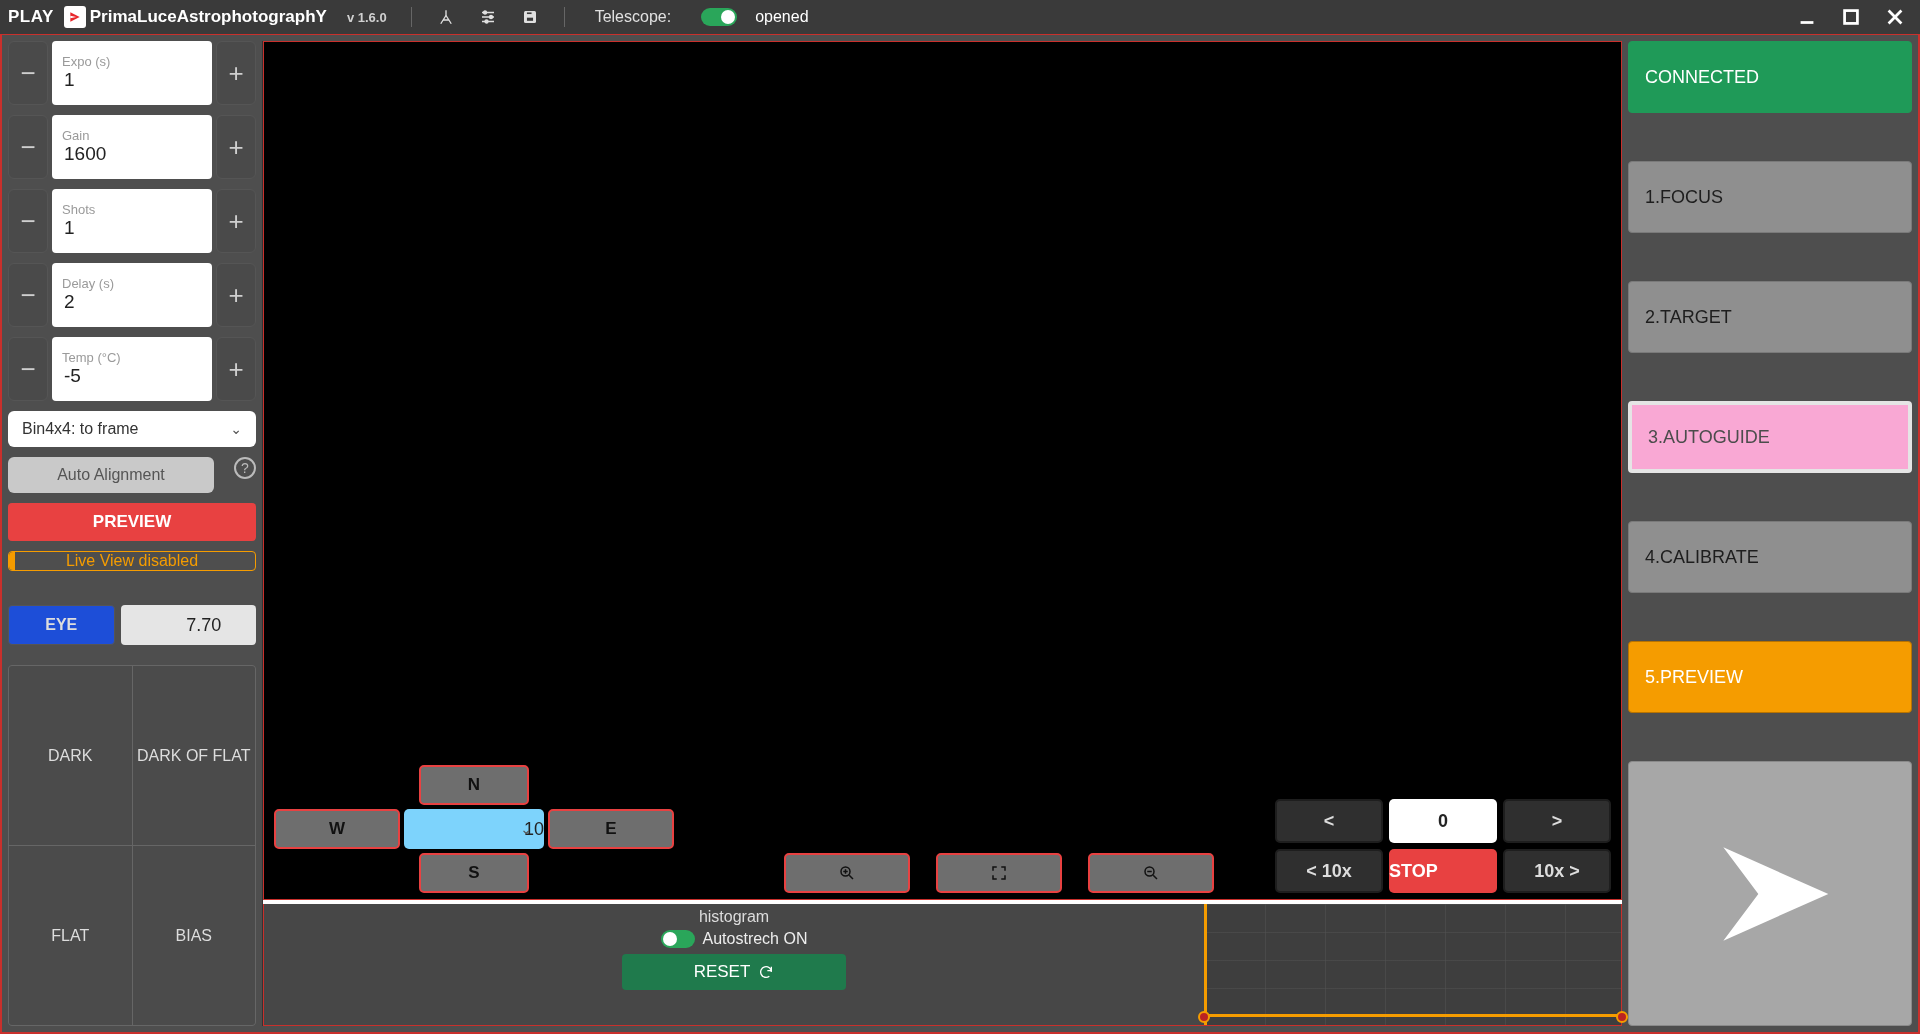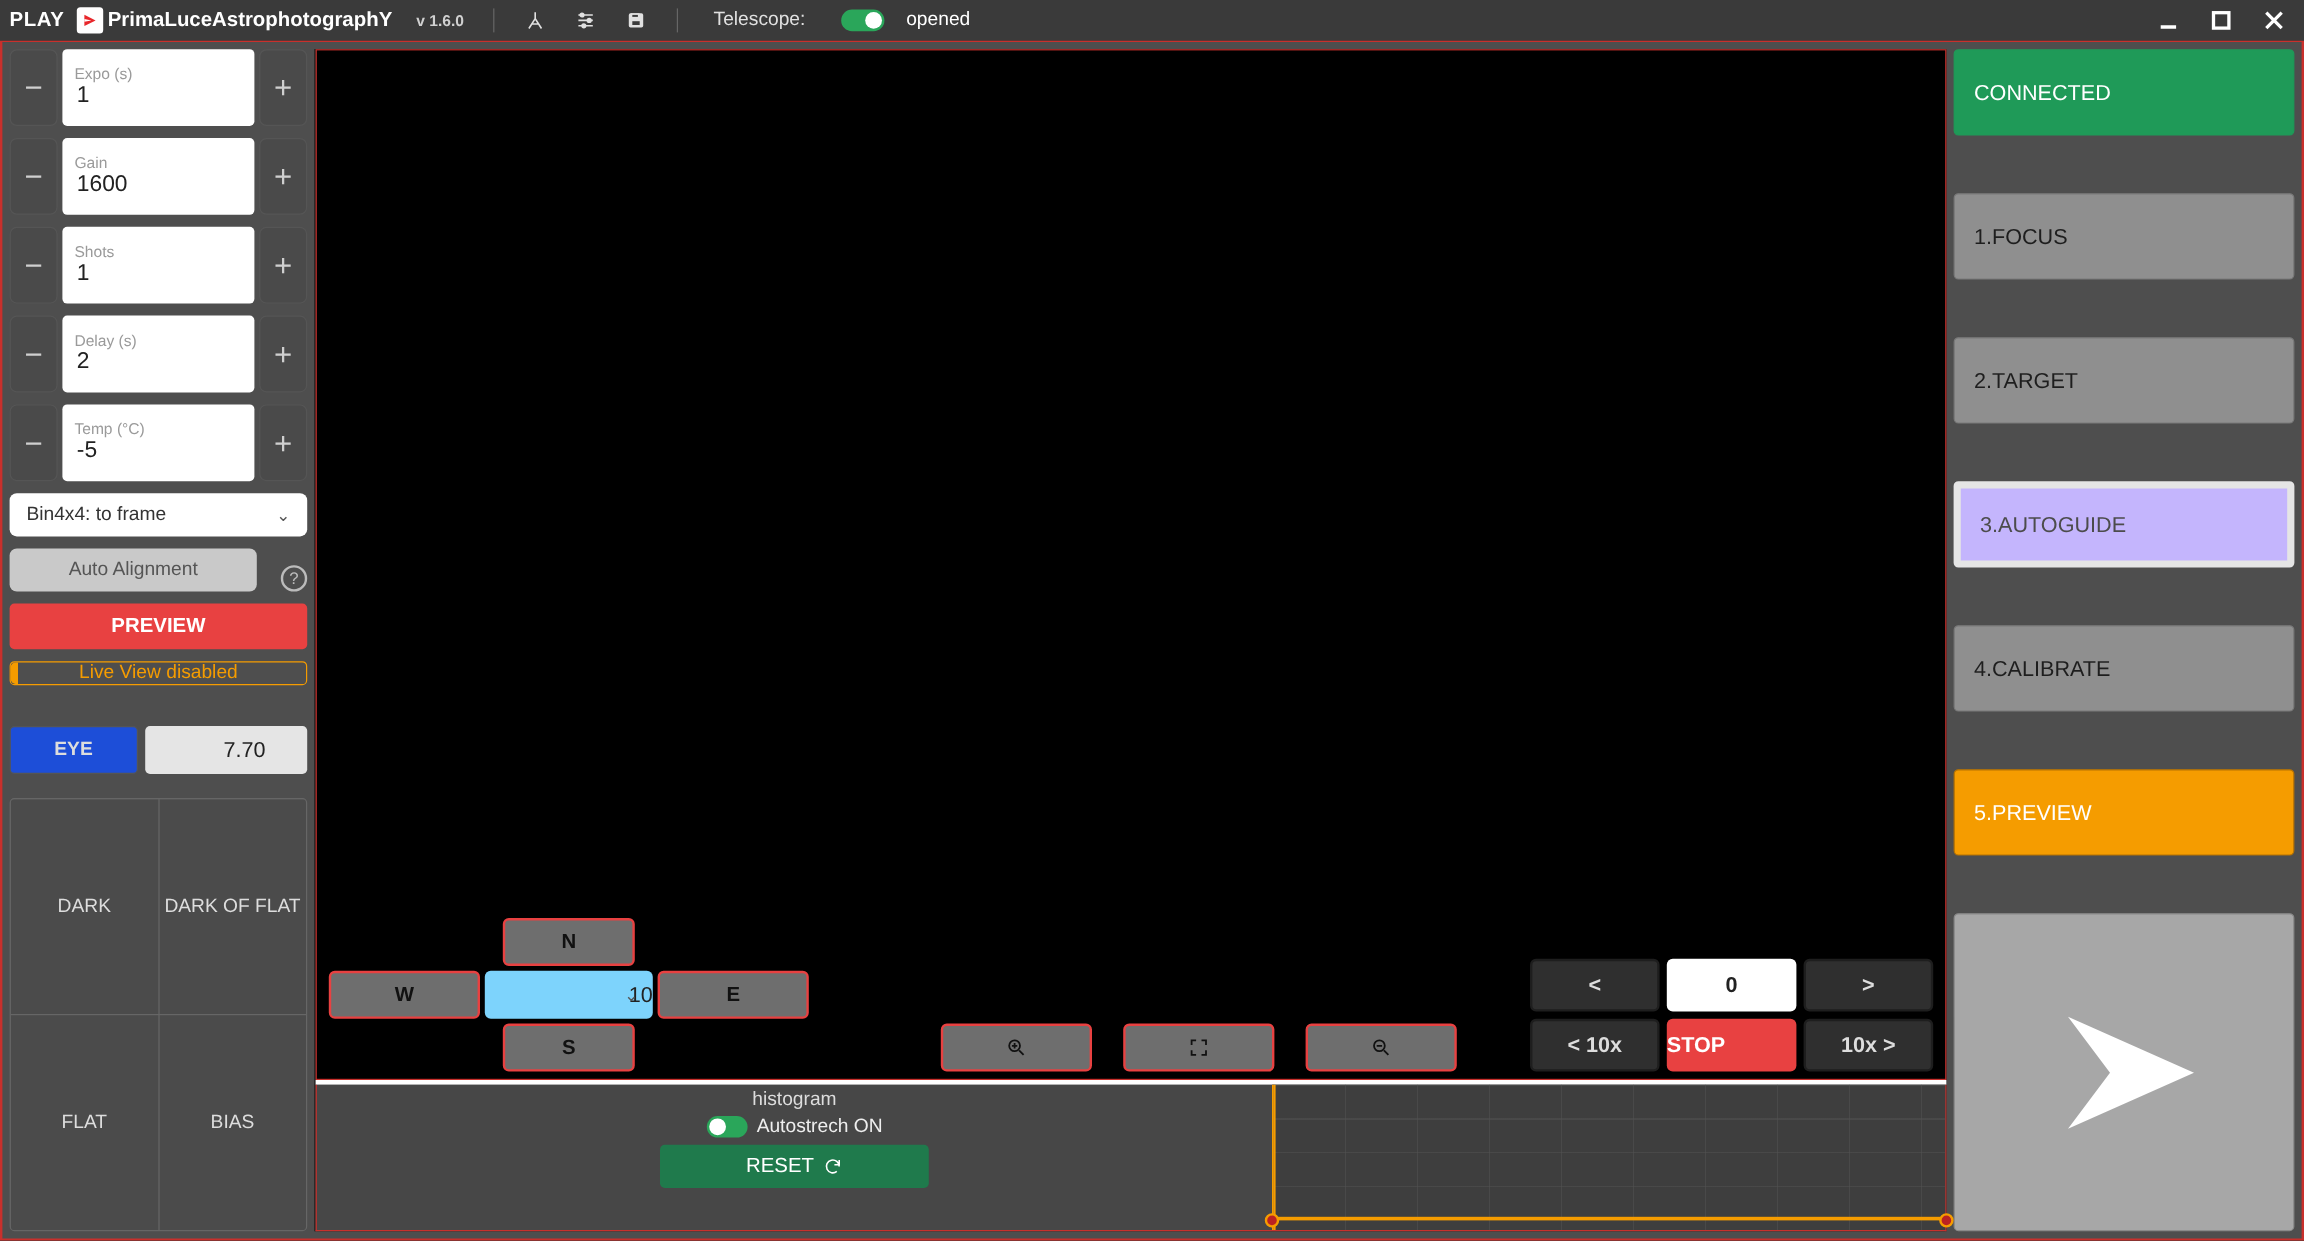--- a/index.html
+++ b/index.html
@@ -117,21 +117,21 @@
     font-size: 19px; color: #222; border: 0; outline: none; background: transparent; width: 100%;
     line-height: 1.2;
   }
   .select-row {
     height: 36px; background: #fff; border-radius: 6px; color: #333;
     display: flex; align-items: center; justify-content: space-between;
     padding: 0 14px; font-size: 16px; cursor: pointer;
   }
   .select-row .chev { font-size: 14px; color: #555; }
   .gray-button-row {
-    display: flex; align-items: flex-end; gap: 20px;
+    display: flex; align-items: flex-start; gap: 20px;
   }
   .gray-button {
     flex: 1; height: 36px; border-radius: 6px; background: #c9c9c9; color: #555;
     display: flex; align-items: center; justify-content: center; font-size: 16px; cursor: pointer;
   }
   .help-icn {
     width: 22px; height: 22px; border: 2px solid #bbb; border-radius: 50%;
     display: flex; align-items: center; justify-content: center; color: #bbb; font-size: 14px;
     cursor: pointer; flex-shrink: 0;
   }
@@ -227,21 +227,21 @@
   }
 
   .histo-strip {
     height: 4px; background: #fff;
   }
   .histogram-section {
     height: 122px; background: #474747; position: relative; display: flex;
     border: 1px solid var(--red2); border-top: 0;
   }
   .histo-left {
-    width: 796px; display: flex; flex-direction: column; align-items: center; justify-content: flex-start;
+    width: 940px; display: flex; flex-direction: column; align-items: center; justify-content: flex-start;
     padding-top: 4px; gap: 4px;
   }
   .histo-left .title { font-size: 16px; color: #ddd; }
   .histo-left .auto-row { display: flex; align-items: center; gap: 8px; font-size: 16px; color: #eee; }
   .sm-toggle {
     width: 34px; height: 18px; border-radius: 9px; background: #2aa65a; position: relative; cursor: pointer;
   }
   .sm-toggle .knob { position: absolute; left: 2px; top: 2px; width: 14px; height: 14px; background: #fff; border-radius: 50%; }
   .reset-btn {
     width: 224px; height: 36px; border-radius: 4px; background: #1f7a4c; color: #fff;
@@ -268,21 +268,21 @@
   
   .right-col .step-btn {
     height: 72px; border-radius: 4px; background: var(--gray-btn); color: #1e1e1e;
     display: flex; align-items: center; padding-left: 16px; font-size: 18px; font-weight: 500;
     cursor: pointer; border: 1px solid #7a7a7a;
   }
   .right-col .step-btn.connected {
     background: #1f9a58; color: #fff; border-color: #1f9a58;
   }
   .right-col .step-btn.autoguide {
-    background: #c4b5fd; color: #4c4c4c; border: 6px solid #e5e5e5;
+    background: #f9a8d4; color: #4c4c4c; border: 4px solid #e5e5e5;
   }
   .right-col .step-btn.active {
     background: var(--orange); color: #fff; border-color: #b87300;
   }
   .right-col .go-btn {
     flex: 1; min-height: 230px; border-radius: 4px; background: var(--gray-btn-light);
     display: flex; align-items: center; justify-content: center; cursor: pointer;
     border: 1px solid #8a8a8a;
   }
   .right-col .go-btn svg { width: 140px; height: 140px; fill: #fff; }

